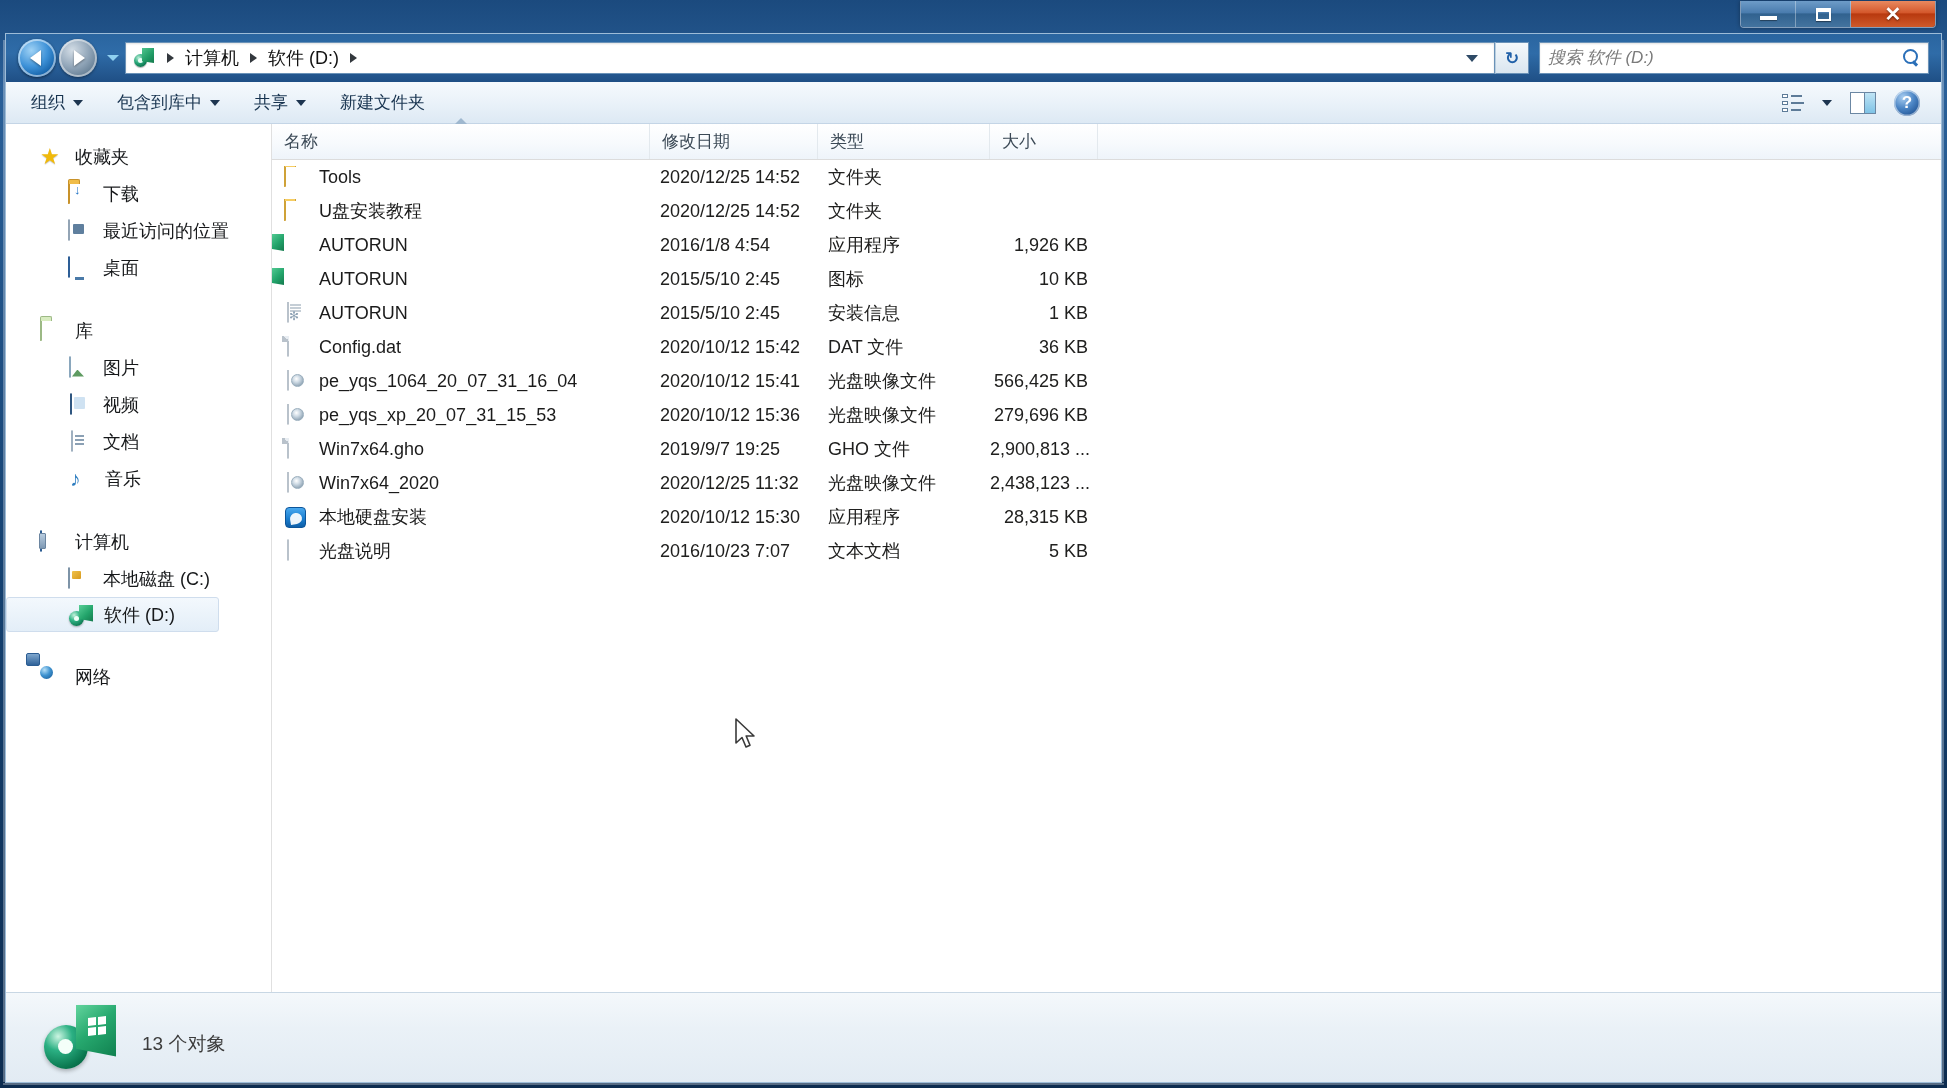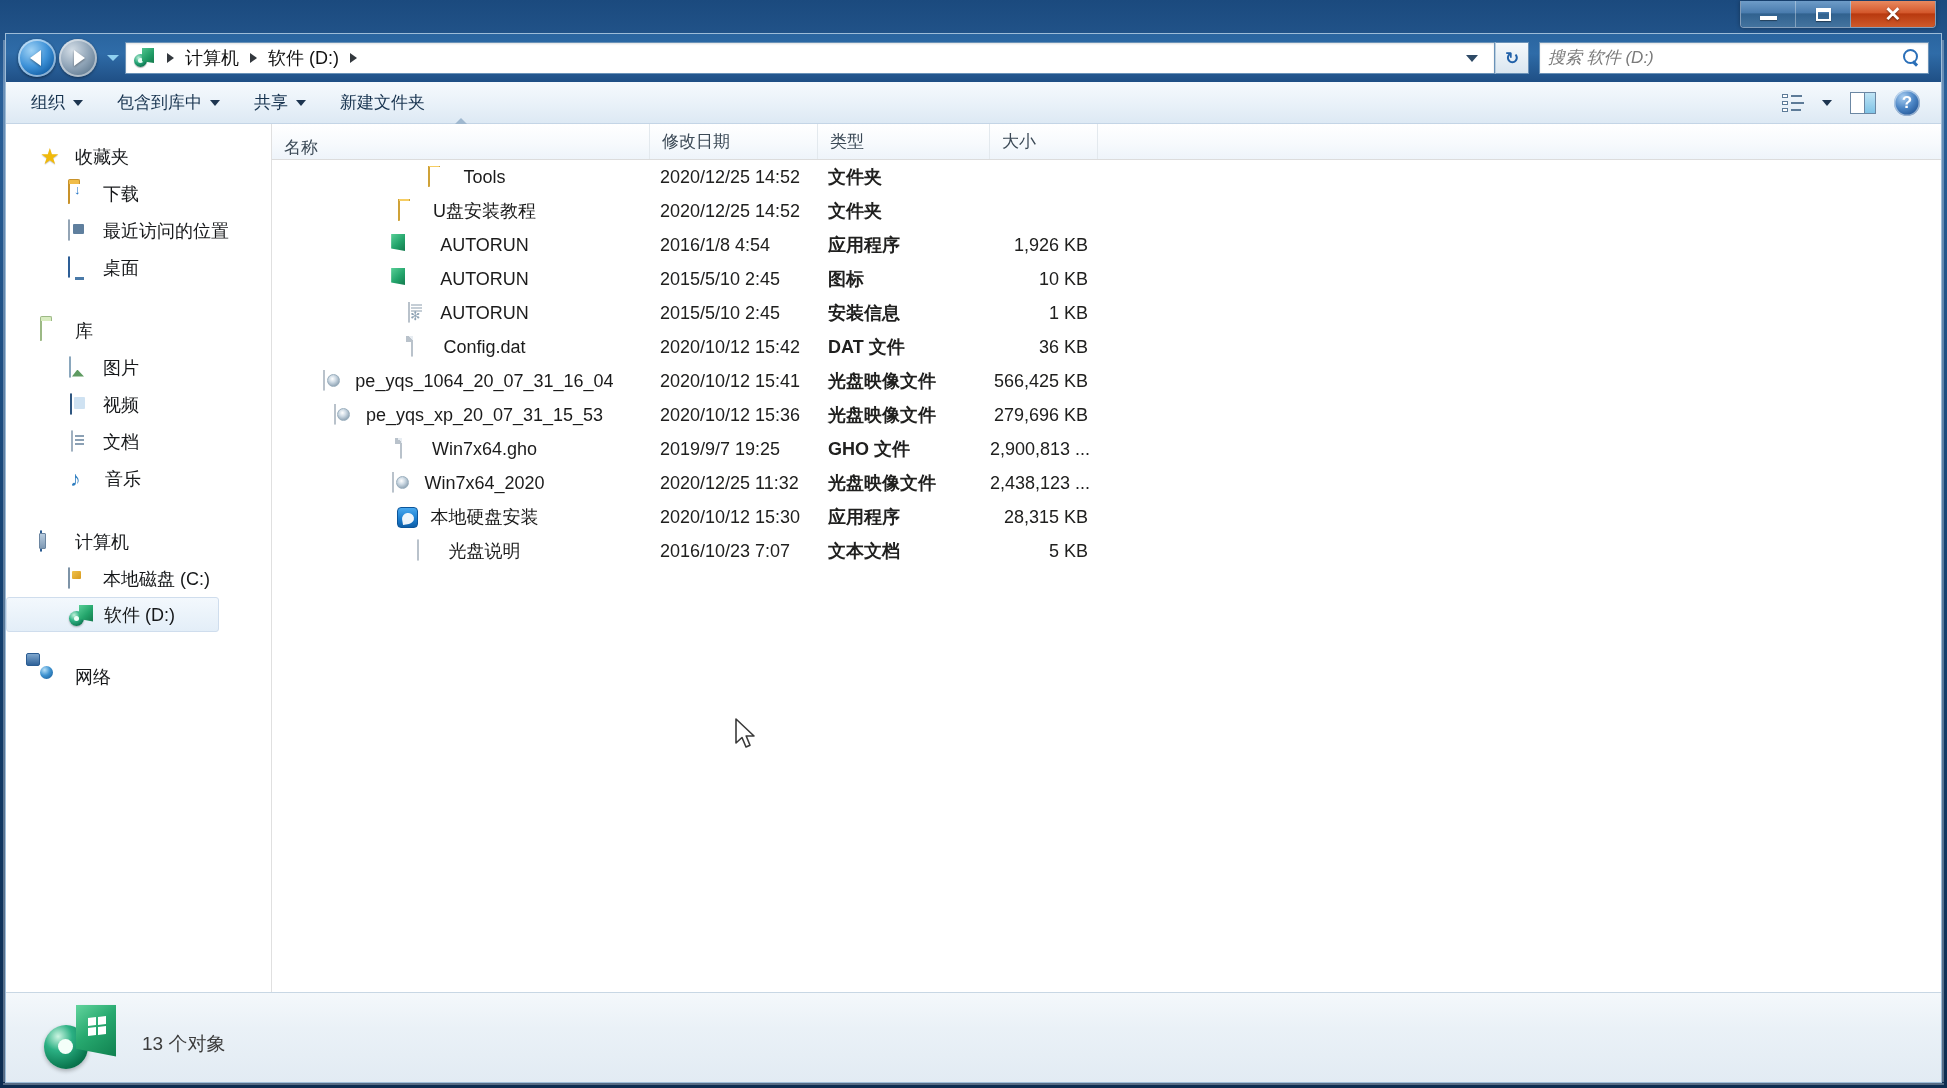--- a/index.html
+++ b/index.html
@@ -371,21 +371,21 @@
   #col-header {
     height: 36px; min-height: 36px; display: flex;
     background: linear-gradient(to bottom, #ffffff 0%, #f7fafd 55%, #eef4fa 100%);
     border-bottom: 1px solid #dcdcdc; position: relative;
   }
   .col-h {
     display: flex; align-items: center; font-size: 17px; color: #3b4956;
     border-right: 1px solid #e3e9ee; padding-left: 12px; cursor: pointer; position: relative;
     white-space: nowrap;
   }
-  .col-h.c-name { width: 378px; align-items: flex-end; }
+  .col-h.c-name { width: 378px; }
   .col-h.c-date { width: 168px; }
   .col-h.c-type { width: 172px; }
   .col-h.c-size { width: 108px; }
   .col-h.c-rest { flex: 1 1 auto; border-right: none; }
   .sort-arrow {
     position: absolute; left: 0; right: 0; top: -6px;
     display: flex; justify-content: center;
   }
   .sort-arrow i {
     width: 0; height: 0; border-left: 6px solid transparent; border-right: 6px solid transparent;
@@ -395,23 +395,23 @@
   #rows-area { flex: 1 1 auto; position: relative; overflow: hidden; }
   .row {
     display: flex; align-items: center; height: 34px; cursor: default;
     padding-left: 0; position: relative;
   }
   .row.selected {
     background: linear-gradient(to bottom, #f7fbfe 0%, #eaf4fc 100%);
     border: 1px solid #aacbe8; border-radius: 2px;
   }
   .cell { font-size: 18px; color: #1b1b1b; white-space: nowrap; overflow: hidden; }
-  .cell.c-name { width: 378px; display: flex; align-items: center; padding-left: 12px; justify-content: center; }
+  .cell.c-name { width: 378px; display: flex; align-items: center; padding-left: 12px; }
   .cell.c-date { width: 168px; padding-left: 10px; color: #20201f; }
-  .cell.c-type { width: 172px; padding-left: 10px; color: #20201f; font-weight: bold; }
+  .cell.c-type { width: 172px; padding-left: 10px; color: #20201f; }
   .cell.c-size { width: 108px; text-align: right; padding-right: 10px; color: #20201f; }
   .cell.c-rest { flex: 1 1 auto; }
   .row.selected .cell.c-name { padding-left: 11px; }
   .fico { width: 24px; height: 22px; margin-right: 11px; flex: none; position: relative; }
 
   
   .fi-folder {
     width: 22px; height: 17px; margin-top: 4px;
     background: linear-gradient(to bottom, #ffe392 0%, #f7cb5d 50%, #e7b23a 100%);
     border: 1px solid #cfa238; border-radius: 1px 3px 2px 2px; position: relative;

